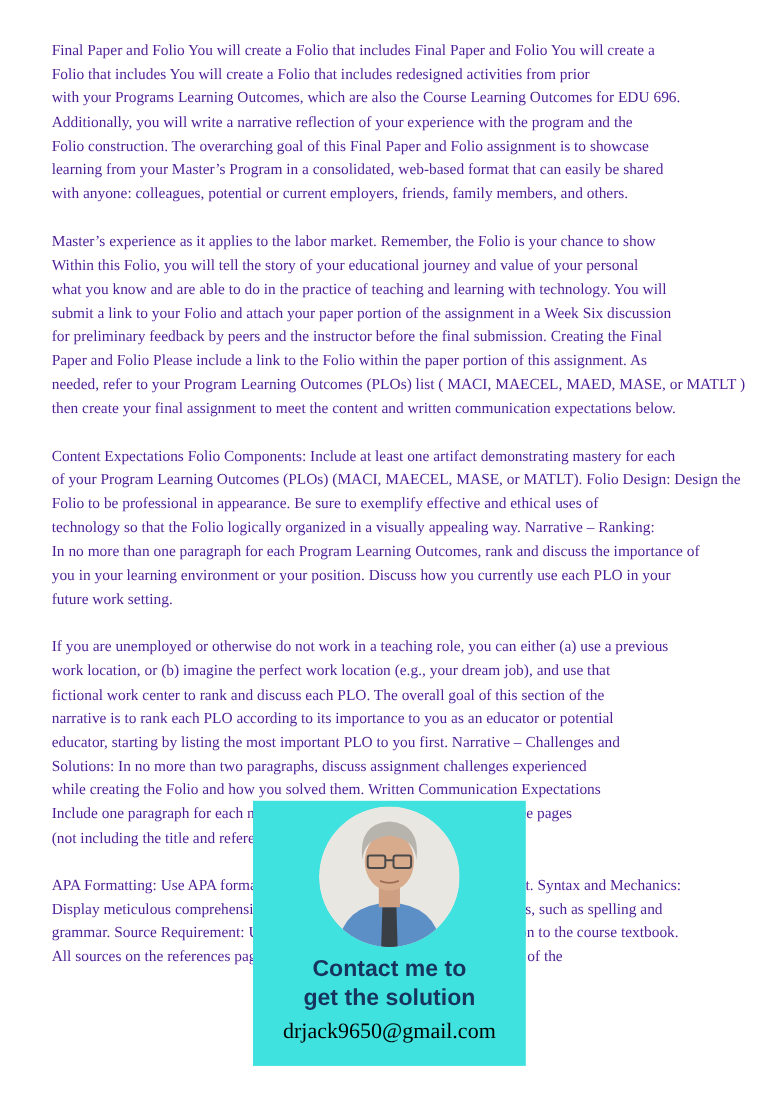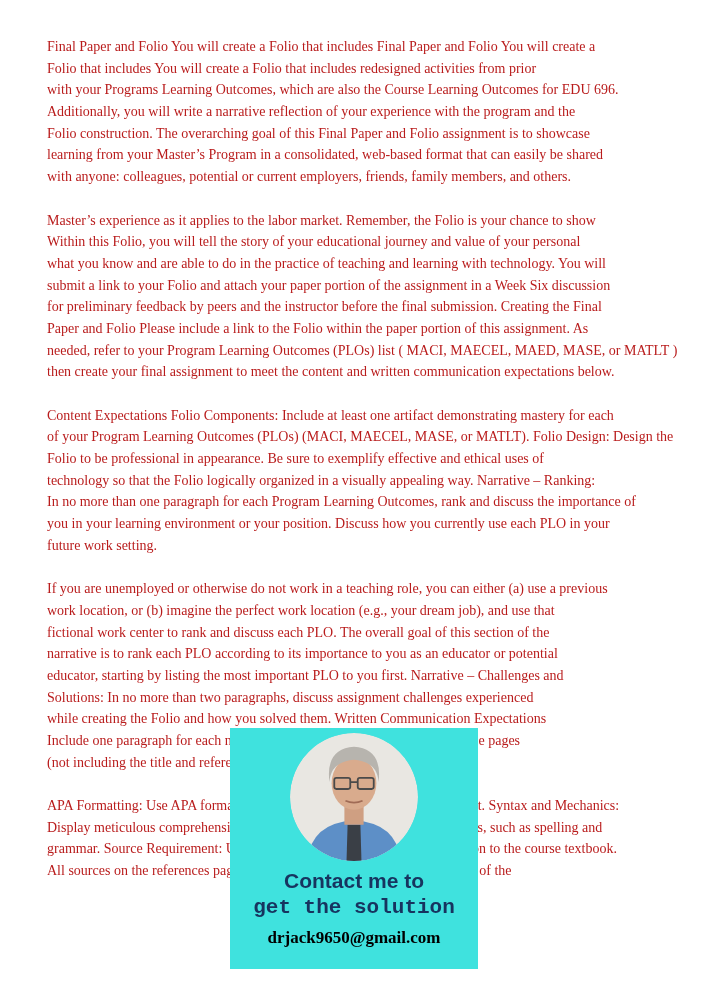--- a/index.html
+++ b/index.html
@@ -13,21 +13,21 @@
     height: 1000px;
     background: #ffffff;
     overflow: hidden;
     font-family: "Liberation Serif", serif;
   }
   .doc {
     position: absolute;
     left: 47px;
     top: 36px;
     width: 650px;
-    color: #b91c1c;
+    color: #4c1d95;
     font-size: 14px;
   }
   .para {
     margin: 0 0 21.7px 0;
   }
   .line {
     height: 21.7px;
     line-height: 21.7px;
     white-space: nowrap;
   }
@@ -49,22 +49,22 @@
   }
   .avatar svg { display: block; width: 128px; height: 128px; }
   .contact-line {
     font-family: "Liberation Sans", sans-serif;
     font-weight: bold;
     font-size: 21px;
     line-height: 27px;
   }
   .email {
     font-family: "Liberation Serif", serif;
-    font-weight: bold;
-    font-size: 17px;
+    font-weight: normal;
+    font-size: 20px;
     line-height: 24px;
     margin-top: 5px;
   }
 </style>
 </head>
 <body>
 
 <div class="page">
 
   <div class="doc">
@@ -133,17 +133,17 @@
             <path d="M37 46 Q33 15 60 13 Q87 15 83 46 Q82 27 60 25 Q38 27 37 46 Z" fill="#b7b4ae"></path>
             <rect x="41.5" y="42" width="15" height="10.5" rx="2" fill="none" stroke="#4a4a4a" stroke-width="1.7"></rect>
             <rect x="63.5" y="42" width="15" height="10.5" rx="2" fill="none" stroke="#4a4a4a" stroke-width="1.7"></rect>
             <line x1="56.5" y1="46" x2="63.5" y2="46" stroke="#4a4a4a" stroke-width="1.7"></line>
             <path d="M52 63.5 Q60 67 68 63.5" stroke="#a06b55" stroke-width="1.6" fill="none"></path>
           </g>
         </svg>
       </span>
     </div>
     <div class="contact-line" style="color: rgb(23, 52, 95);">Contact me to</div>
-    <div class="contact-line" style="color: rgb(23, 52, 95); font-family: Liberation Mono, monospace;">get the solution</div>
+    <div class="contact-line" style="color: rgb(23, 52, 95);">get the solution</div>
     <div class="email" style="color: rgb(0, 0, 0);">drjack9650@gmail.com</div>
   </div>
 
 </div>
 
 </body></html>

